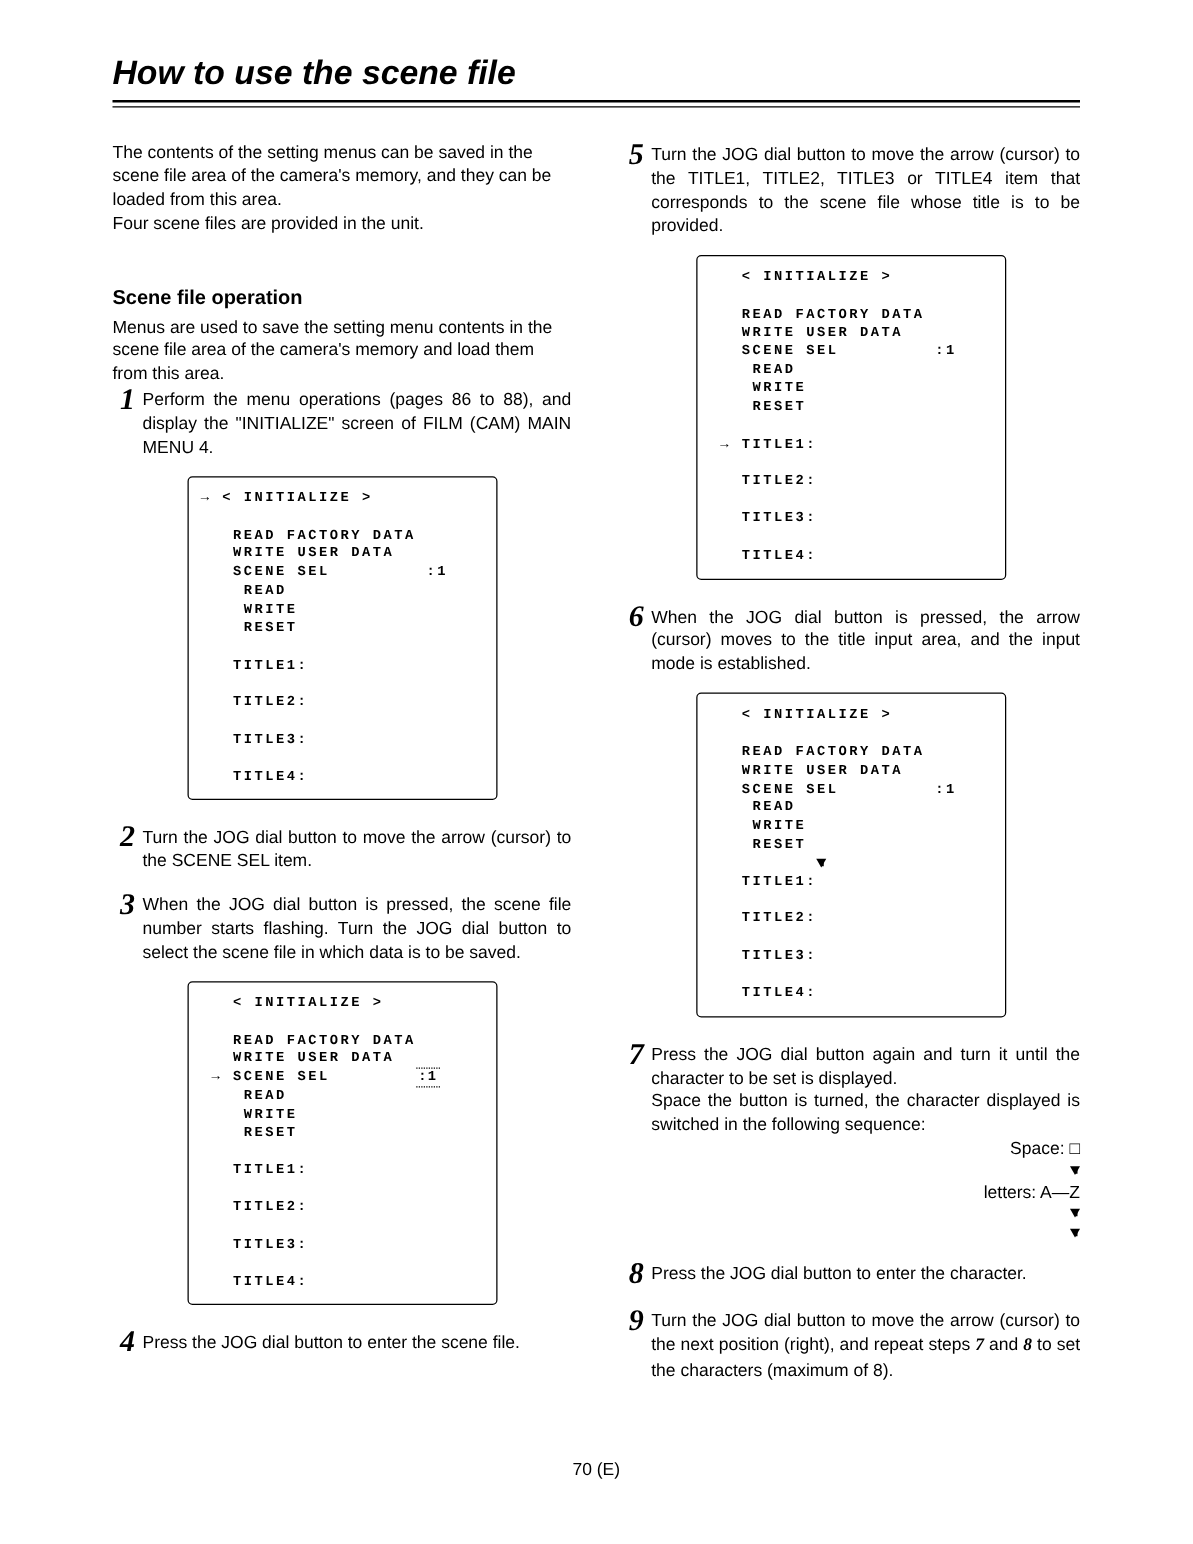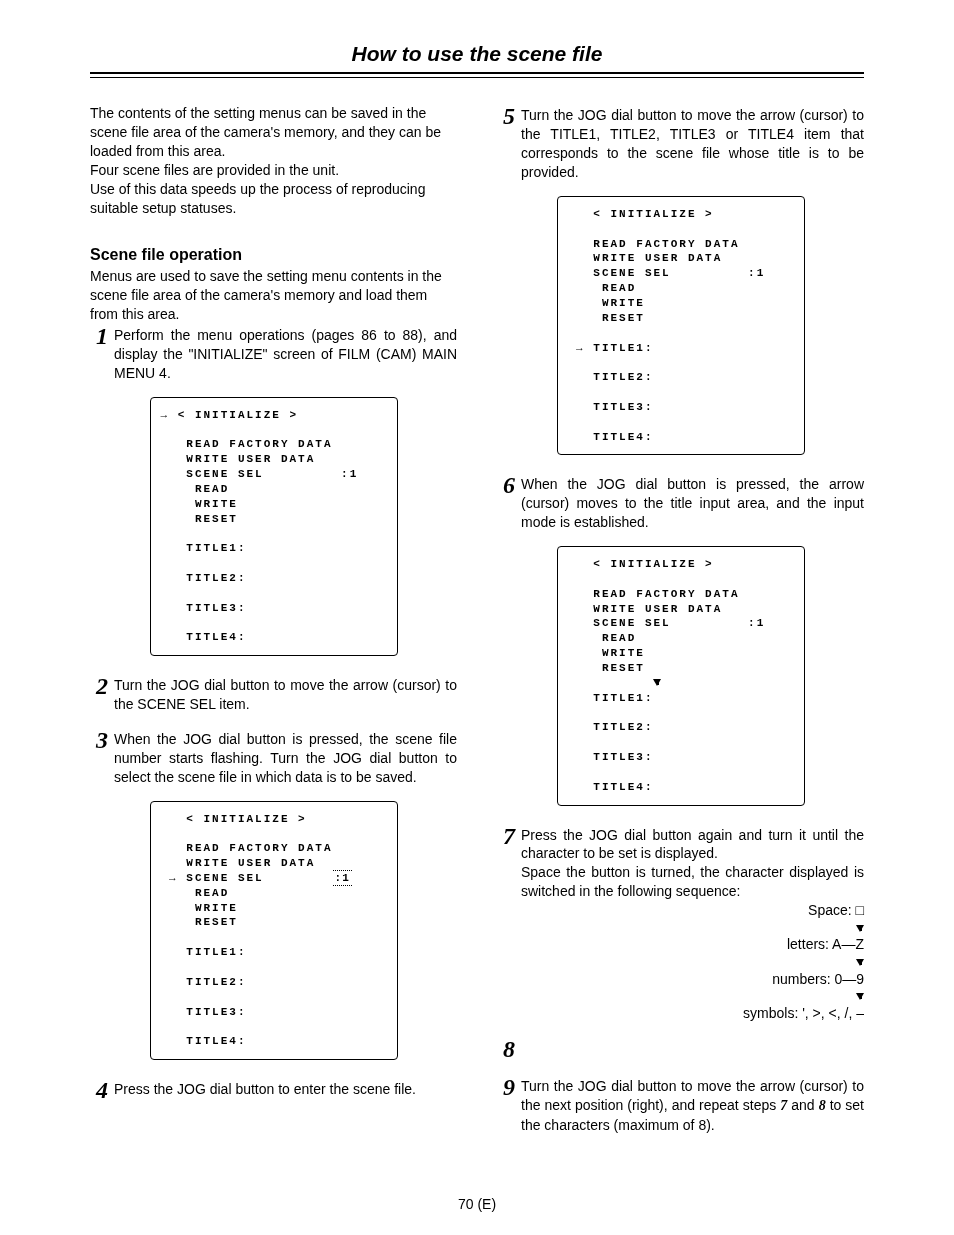--- a/index.html
+++ b/index.html
@@ -6,46 +6,45 @@
     margin: 0;
     padding: 40px 90px 40px 90px;
     font-family: Arial, Helvetica, sans-serif;
     font-size: 14px;
     color: #000;
     width: 954px;
     box-sizing: border-box;
     line-height: 1.35;
   }
   .page-title {
-    font-size: 21px;
+    font-size: 27px;
     font-weight: bold;
     font-style: italic;
     margin: 0 0 4px 0;
-    text-align: center;
   }
   .title-rule {
     border: none;
     border-top: 2px solid #000;
     border-bottom: 1px solid #000;
     height: 3px;
     margin: 0 0 26px 0;
   }
   .columns {
     display: flex;
     gap: 40px;
   }
   .col {
     flex: 1;
     min-width: 0;
   }
   .intro p { margin: 0; text-align: left; }
   .subhead {
     font-weight: bold;
     font-size: 16px;
-    margin: 26px 0 2px 0;
+    margin: 40px 0 2px 0;
   }
   .subhead2 {
     font-weight: bold;
     font-size: 15px;
     margin: 22px 0 14px 0;
   }
   .step {
     display: flex;
     align-items: flex-start;
     margin: 0 0 14px 0;
@@ -112,21 +111,20 @@
 <h1 class="page-title">How to use the scene file</h1>
 <hr class="title-rule">
 
 <div class="columns">
 
   <div class="col">
 
     <div class="intro">
       <p>The contents of the setting menus can be saved in the scene file area of the camera's memory, and they can be loaded from this area.</p>
       <p>Four scene files are provided in the unit.</p>
-      <p>Use of this data speeds up the process of reproducing suitable setup statuses.</p>
     </div>
 
     <div class="subhead">Scene file operation</div>
     <p style="margin:0;">Menus are used to save the setting menu contents in the scene file area of the camera's memory and load them from this area.</p>
 
 
     <div class="step">
       <div class="step-num">1</div>
       <div class="step-body">Perform the menu operations (pages 86 to 88), and display the "INITIALIZE" screen of FILM (CAM) MAIN MENU 4.</div>
     </div>
@@ -235,29 +233,28 @@
     <div class="step">
       <div class="step-num">7</div>
       <div class="step-body">
         <span>Press the JOG dial button again and turn it until the character to be set is displayed.</span><br>
         <span>Space the button is turned, the character displayed is switched in the following sequence:</span>
         <div class="seq-block" style="margin-top:0; text-align:right; margin-left:0;">
           <div class="seq-line">Space: □</div>
           <div class="seq-arrow-row"><span><span class="darrow-stem"></span><span class="darrow"></span></span></div>
           <div class="seq-line">letters: A—Z</div>
           <div class="seq-arrow-row"><span><span class="darrow-stem"></span><span class="darrow"></span></span></div>
-          <div class="seq-line">numbers: 0—9</div>
           <div class="seq-arrow-row"><span><span class="darrow-stem"></span><span class="darrow"></span></span></div>
-          <div class="seq-line">symbols: ', &gt;, &lt;, /, –</div>
         </div>
       </div>
     </div>
 
     <div class="step">
       <div class="step-num">8</div>
+      <div class="step-body">Press the JOG dial button to enter the character.</div>
     </div>
 
     <div class="step">
       <div class="step-num">9</div>
       <div class="step-body">
         <span>Turn the JOG dial button to move the arrow (cursor) to the next position (right), and repeat steps </span><span class="inline-step">7</span><span> and </span><span class="inline-step">8</span><span> to set the characters (maximum of 8).</span>
       </div>
     </div>
 
   </div>

